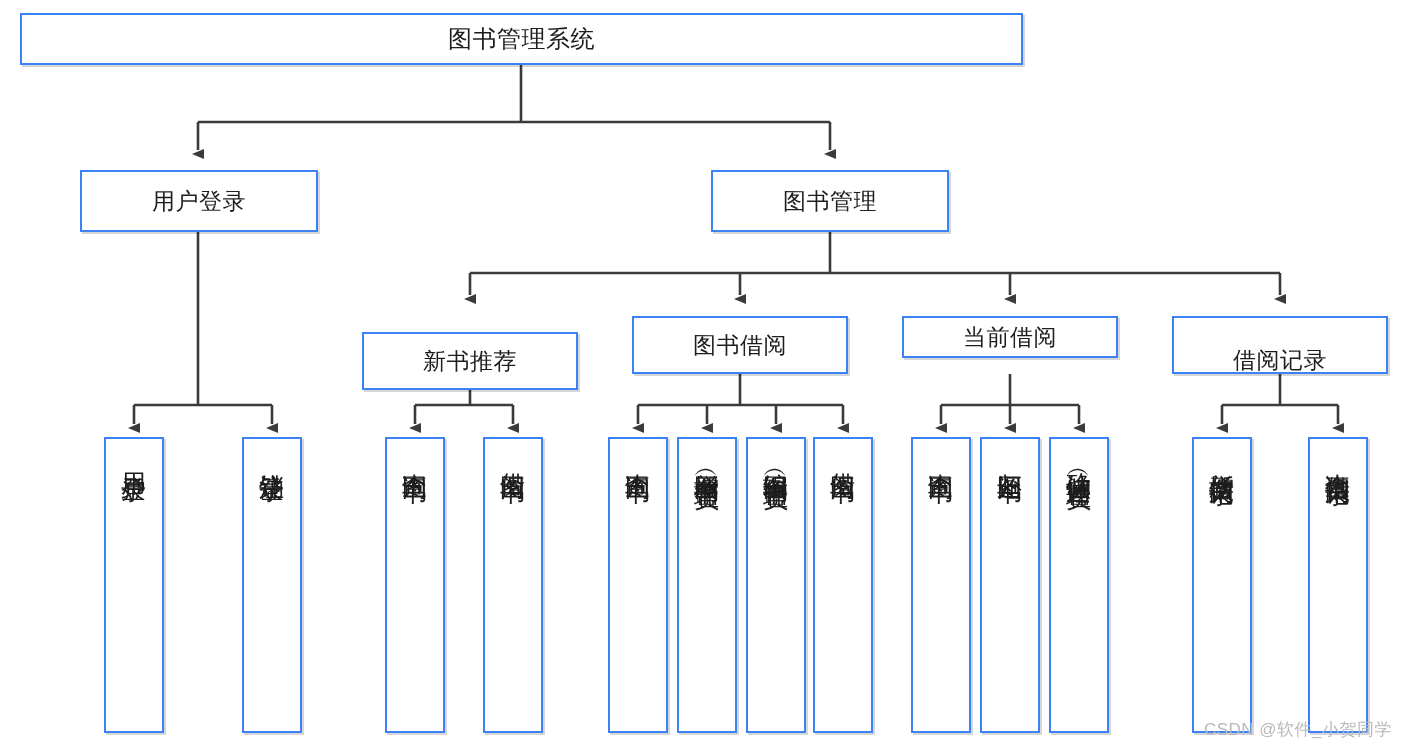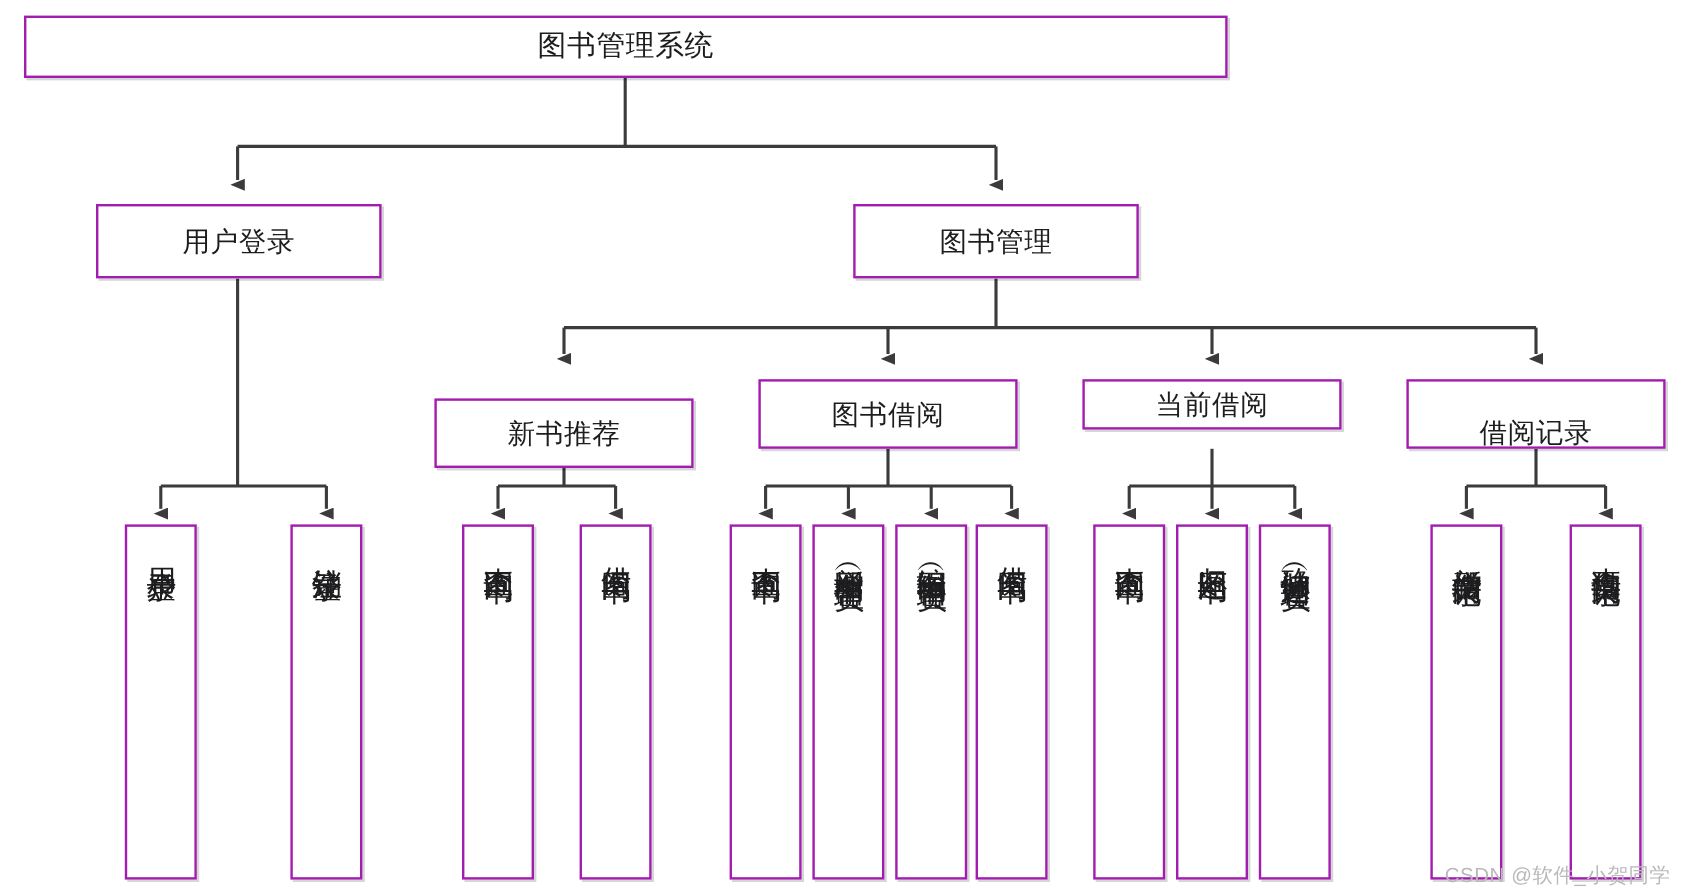--- a/index.html
+++ b/index.html
@@ -22,21 +22,21 @@
     left: 0;
     top: 0;
     width: 1405px;
     height: 747px;
     pointer-events: none;
   }
   .node {
     position: absolute;
     box-sizing: border-box;
     background: #ffffff;
-    border: 2px solid #a21caf;
+    border: 2px solid #3b82f6;
     box-shadow: 2px 2px 0 rgba(0,0,0,0.16);
     display: flex;
     align-items: center;
     justify-content: center;
     color: #1d1d1f;
   }
   .node .label {
     display: block;
     text-align: center;
     line-height: 1.05;

